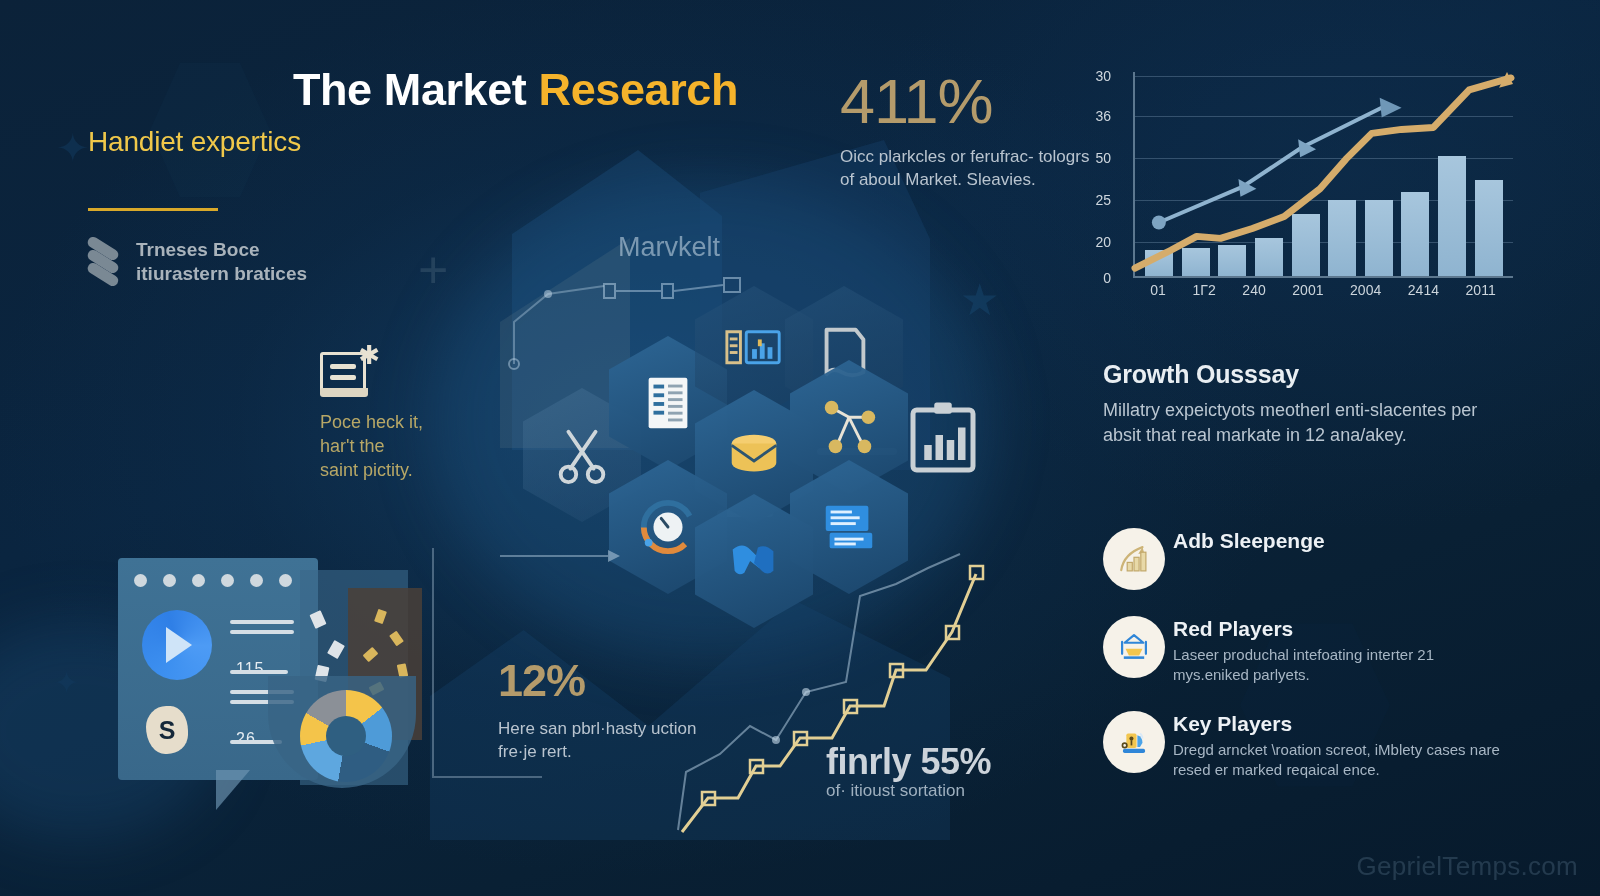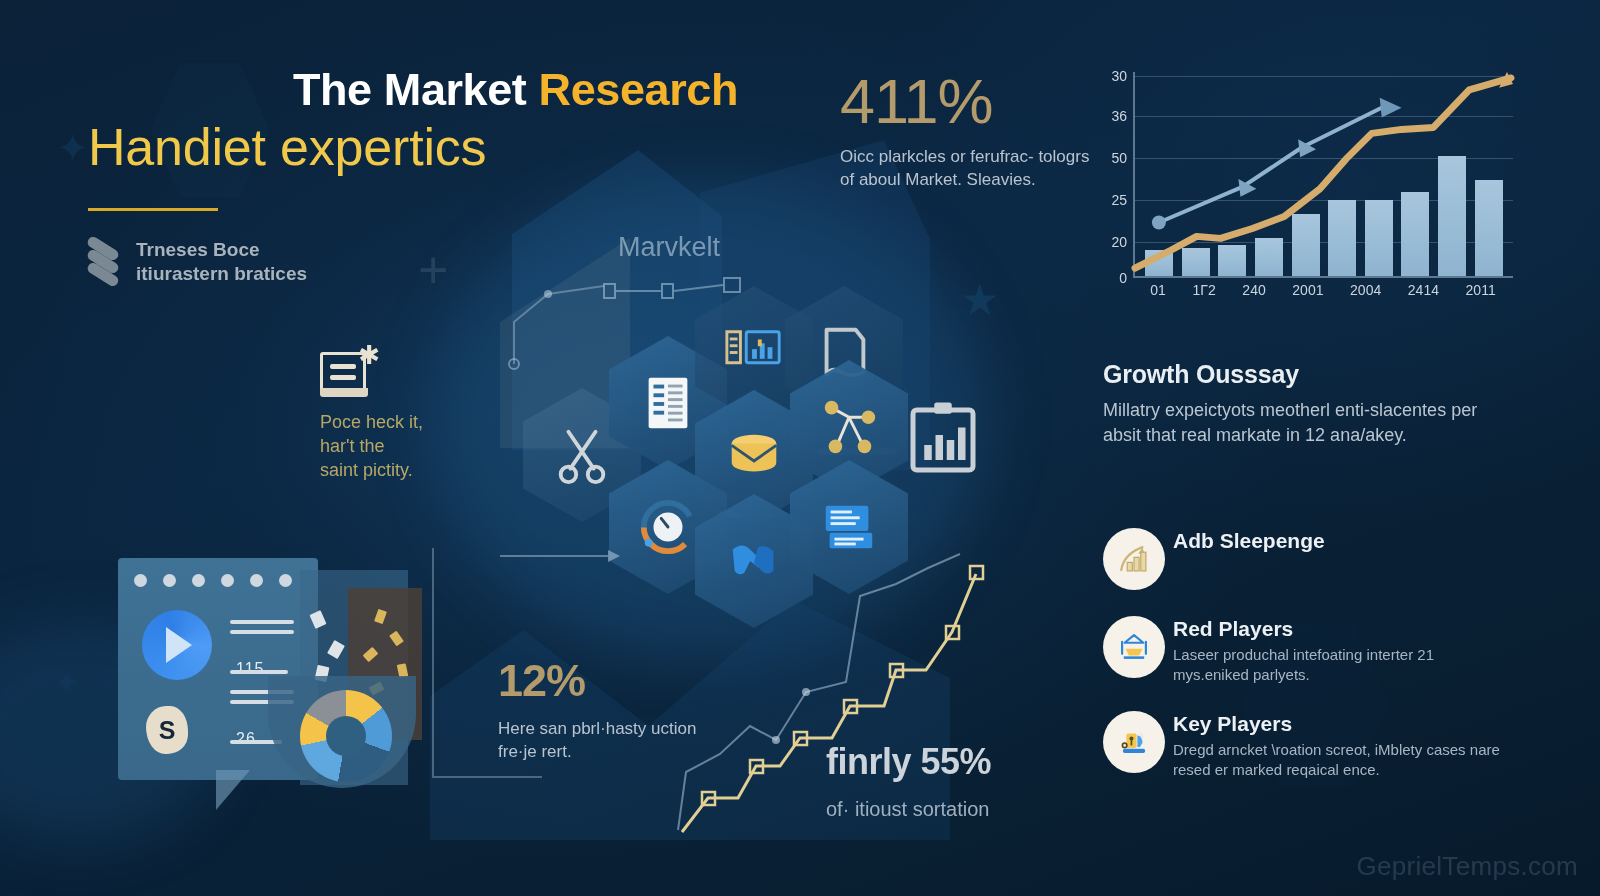--- a/index.html
+++ b/index.html
@@ -23,21 +23,21 @@
   .bgstar { position:absolute; color:#123a5e; opacity:.55; line-height:1; }
   .bgblob { position:absolute; border-radius:50%; filter: blur(28px); }
   .hexbg { position:absolute; background:rgba(30,90,140,.20);
     clip-path: polygon(25% 2%, 75% 2%, 100% 50%, 75% 98%, 25% 98%, 0% 50%); }
   .triwall { position:absolute; }
 
   
   .headline { position:absolute; left:88px; top:66px; width:650px; }
   .headline h1 { font-size:45px; font-weight:700; color:#ffffff; letter-spacing:-0.4px; line-height:1.08;text-align:right; }
   .headline h1 .accent { color:#f5b32b; }
-  .headline h2 { font-size:52px; font-weight:300; color:#f0c84a; line-height:1.18; margin-top:2px; letter-spacing:-0.2px; }
+  .headline h2 { font-size:28px; font-weight:300; color:#f0c84a; line-height:1.18; margin-top:10px; letter-spacing:-0.2px; }
   .rule { position:absolute; left:88px; top:208px; width:130px; height:3px; background:#d9a92a; }
 
   .brandrow { position:absolute; left:86px; top:238px; display:flex; align-items:center; gap:14px; }
   .brandmark { width:36px; height:42px; position:relative; opacity:.78; }
   .brandmark span { position:absolute; width:34px; height:11px; border-radius:6px; background:#9aa5ad; }
   .brandmark span:nth-child(1){ top:2px; left:0; transform:rotate(32deg); }
   .brandmark span:nth-child(2){ top:15px; left:0; transform:rotate(32deg); }
   .brandmark span:nth-child(3){ top:28px; left:0; transform:rotate(32deg); }
   .brandtext { font-size:19px; font-weight:700; color:#a9b3bb; line-height:1.28; }
 
@@ -99,27 +99,27 @@
   .arrowtri { position:absolute; left:216px; top:770px; width:0; height:0;
      border-left:34px solid rgba(110,150,180,.65); border-bottom:40px solid transparent; }
 
   
   .statD { position:absolute; left:498px; top:658px; width:210px; }
   .statD .big { font-size:45px; font-weight:700; color:#b49b6b; letter-spacing:-1px; line-height:1; }
   .statD .sub { margin-top:14px; font-size:17px; color:#b9c4cf; line-height:1.38; }
   .statE { position:absolute; left:826px; top:744px; width:230px; }
   .statE .big { font-size:36px; font-weight:600; color:#ccd3da; letter-spacing:-0.5px; line-height:1; }
   .statE .big b { font-weight:700; }
-  .statE .sub { margin-top:16px; font-size:20px; color:#9fb0bf; line-height:1.35; }
+  .statE .sub { margin-top:0; font-size:17px; color:#9fb0bf; line-height:1.35; }
   .elbow { position:absolute; border-left:2px solid rgba(150,175,195,.45); border-bottom:2px solid rgba(150,175,195,.45); }
 
   
   .chartbox { position:absolute; left:1093px; top:72px; width:420px; height:228px; }
   .chartbox .yax { position:absolute; left:0; top:0; width:34px; height:206px; }
-  .chartbox .ylab { position:absolute; right:0; font-size:14px; color:#cfd7de; transform:translateY(-50%); }
+  .chartbox .ylab { position:absolute; right:16px; font-size:14px; color:#cfd7de; transform:translateY(-50%); }
   .plot { position:absolute; left:40px; top:0; right:0; height:206px; border-left:2px solid rgba(160,185,205,.55);
      border-bottom:2px solid rgba(160,185,205,.55); }
   .grid { position:absolute; left:0; right:0; height:1px; background:rgba(150,180,205,.30); }
   .bars { position:absolute; left:0; right:0; bottom:0; top:0; display:flex; align-items:flex-end;
      justify-content:space-around; padding:0 6px; }
   .bar { width:28px; background:linear-gradient(180deg,#a7c6dd,#8fb4d0); }
   .plot svg.ovl { position:absolute; left:0; top:0; width:100%; height:100%; overflow:visible; }
   .xax { position:absolute; left:40px; right:0; top:210px; display:flex; justify-content:space-around; padding:0 4px; }
   .xlab { font-size:14px; color:#ccd5dc; }
 

